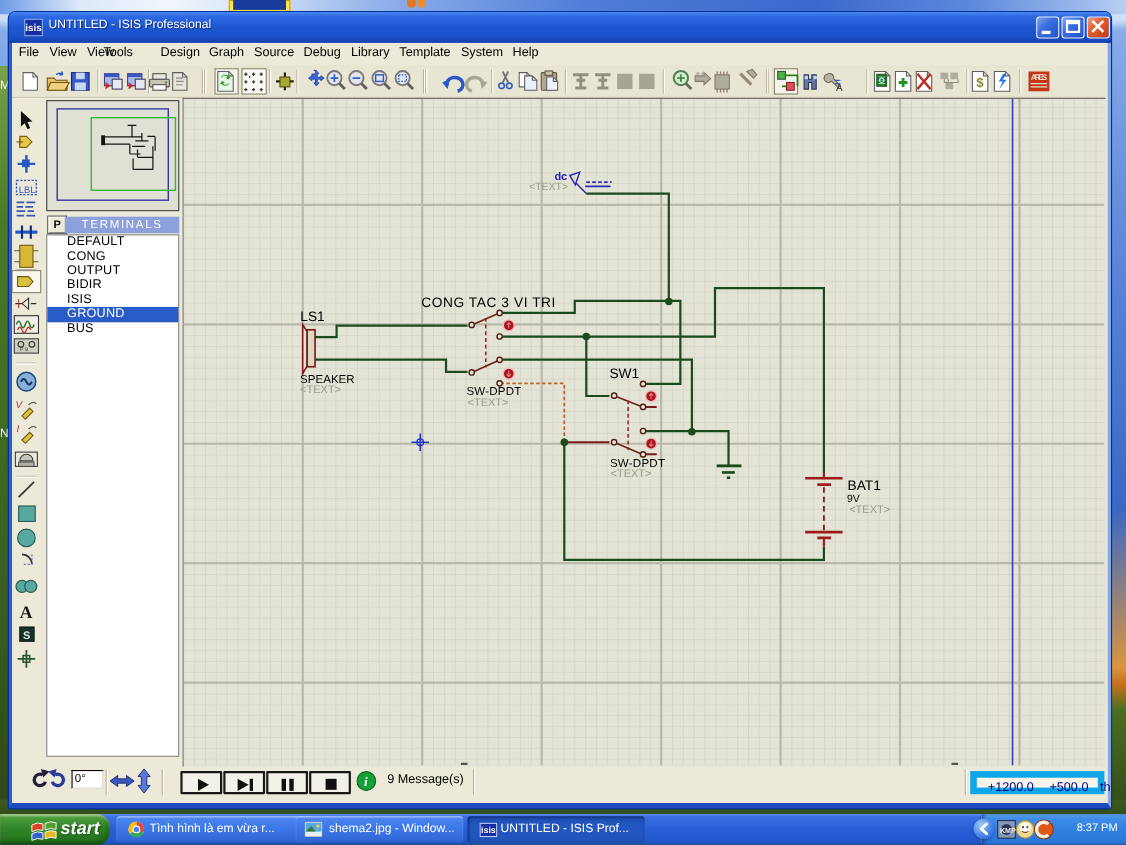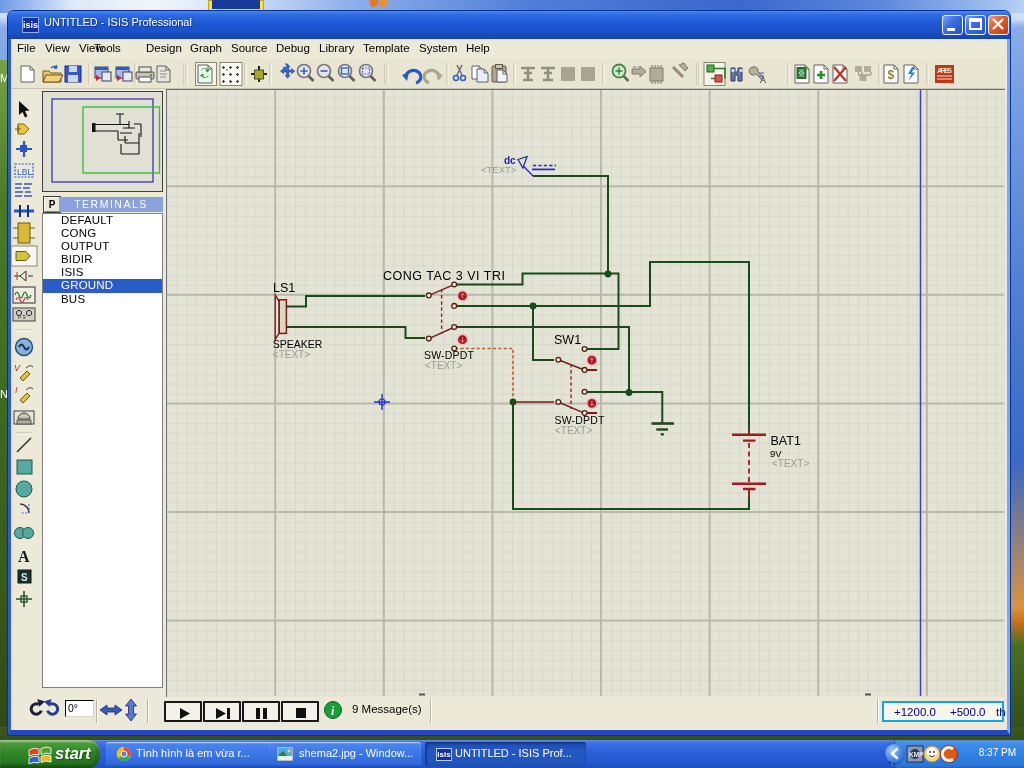--- a/index.html
+++ b/index.html
@@ -48,21 +48,21 @@
 border:1px solid #808080;font-size:11.5px;color:#000}
 #tlist div{height:13.1px;line-height:13px;padding-left:18px;letter-spacing:0.2px}
 #tlist .sel{background:#2a5cc8;color:#fff}
 
 #canvas{position:absolute;left:155px;top:78px;width:839px;height:608px;background:#e4e4d6;border-top:1px solid #707070;border-left:1px solid #707070}
 
 #status{position:absolute;left:0;top:686px;width:994px;height:33px;background:#ece9d8;font-size:11.5px}
 #wirebox{position:absolute;left:427px;top:4px;width:432px;height:21px;background:#fffef5;
 border:1px solid #858575;border-right-color:#fff;border-bottom-color:#fff;line-height:19px;padding-left:6px;color:#000}
 #coords{position:absolute;left:871px;top:4px;width:122px;height:21px;background:#f8f6ea;
-border:2px solid #0ea5e9;color:#000080;line-height:19px}
+border:6px solid #0ea5e9;color:#000080;line-height:19px}
 #rotbox{position:absolute;left:54px;top:3px;width:29px;height:17px;background:#fff;border:1px solid #000;border-right-color:#d8d4c4;border-bottom-color:#d8d4c4;
 font-size:10.5px;line-height:15px;padding-left:2px;color:#000}
 .pbtnx{position:absolute;top:4px;width:38px;height:21px;background:#f4f2e8;border:2px solid #181818;border-radius:1px}
 #msg{position:absolute;left:341px;top:6px;color:#000}
 
 #taskbar{position:absolute;left:0;top:740px;width:1024px;height:28px;
 background:linear-gradient(180deg,#5e90ef 0%,#3e71e4 8%,#2a5fd8 45%,#2459d2 80%,#1e4eb8 100%)}
 #startbtn{position:absolute;left:0;top:0;width:100px;height:28px;border-radius:0 12px 12px 0;
 background:linear-gradient(180deg,#7fbb60 0%,#4a9c3a 12%,#2f8426 50%,#2a7a22 85%,#1f5c18 100%);
 box-shadow:inset -2px -3px 6px rgba(0,40,0,.4), inset 0 2px 2px rgba(255,255,255,.35)}

